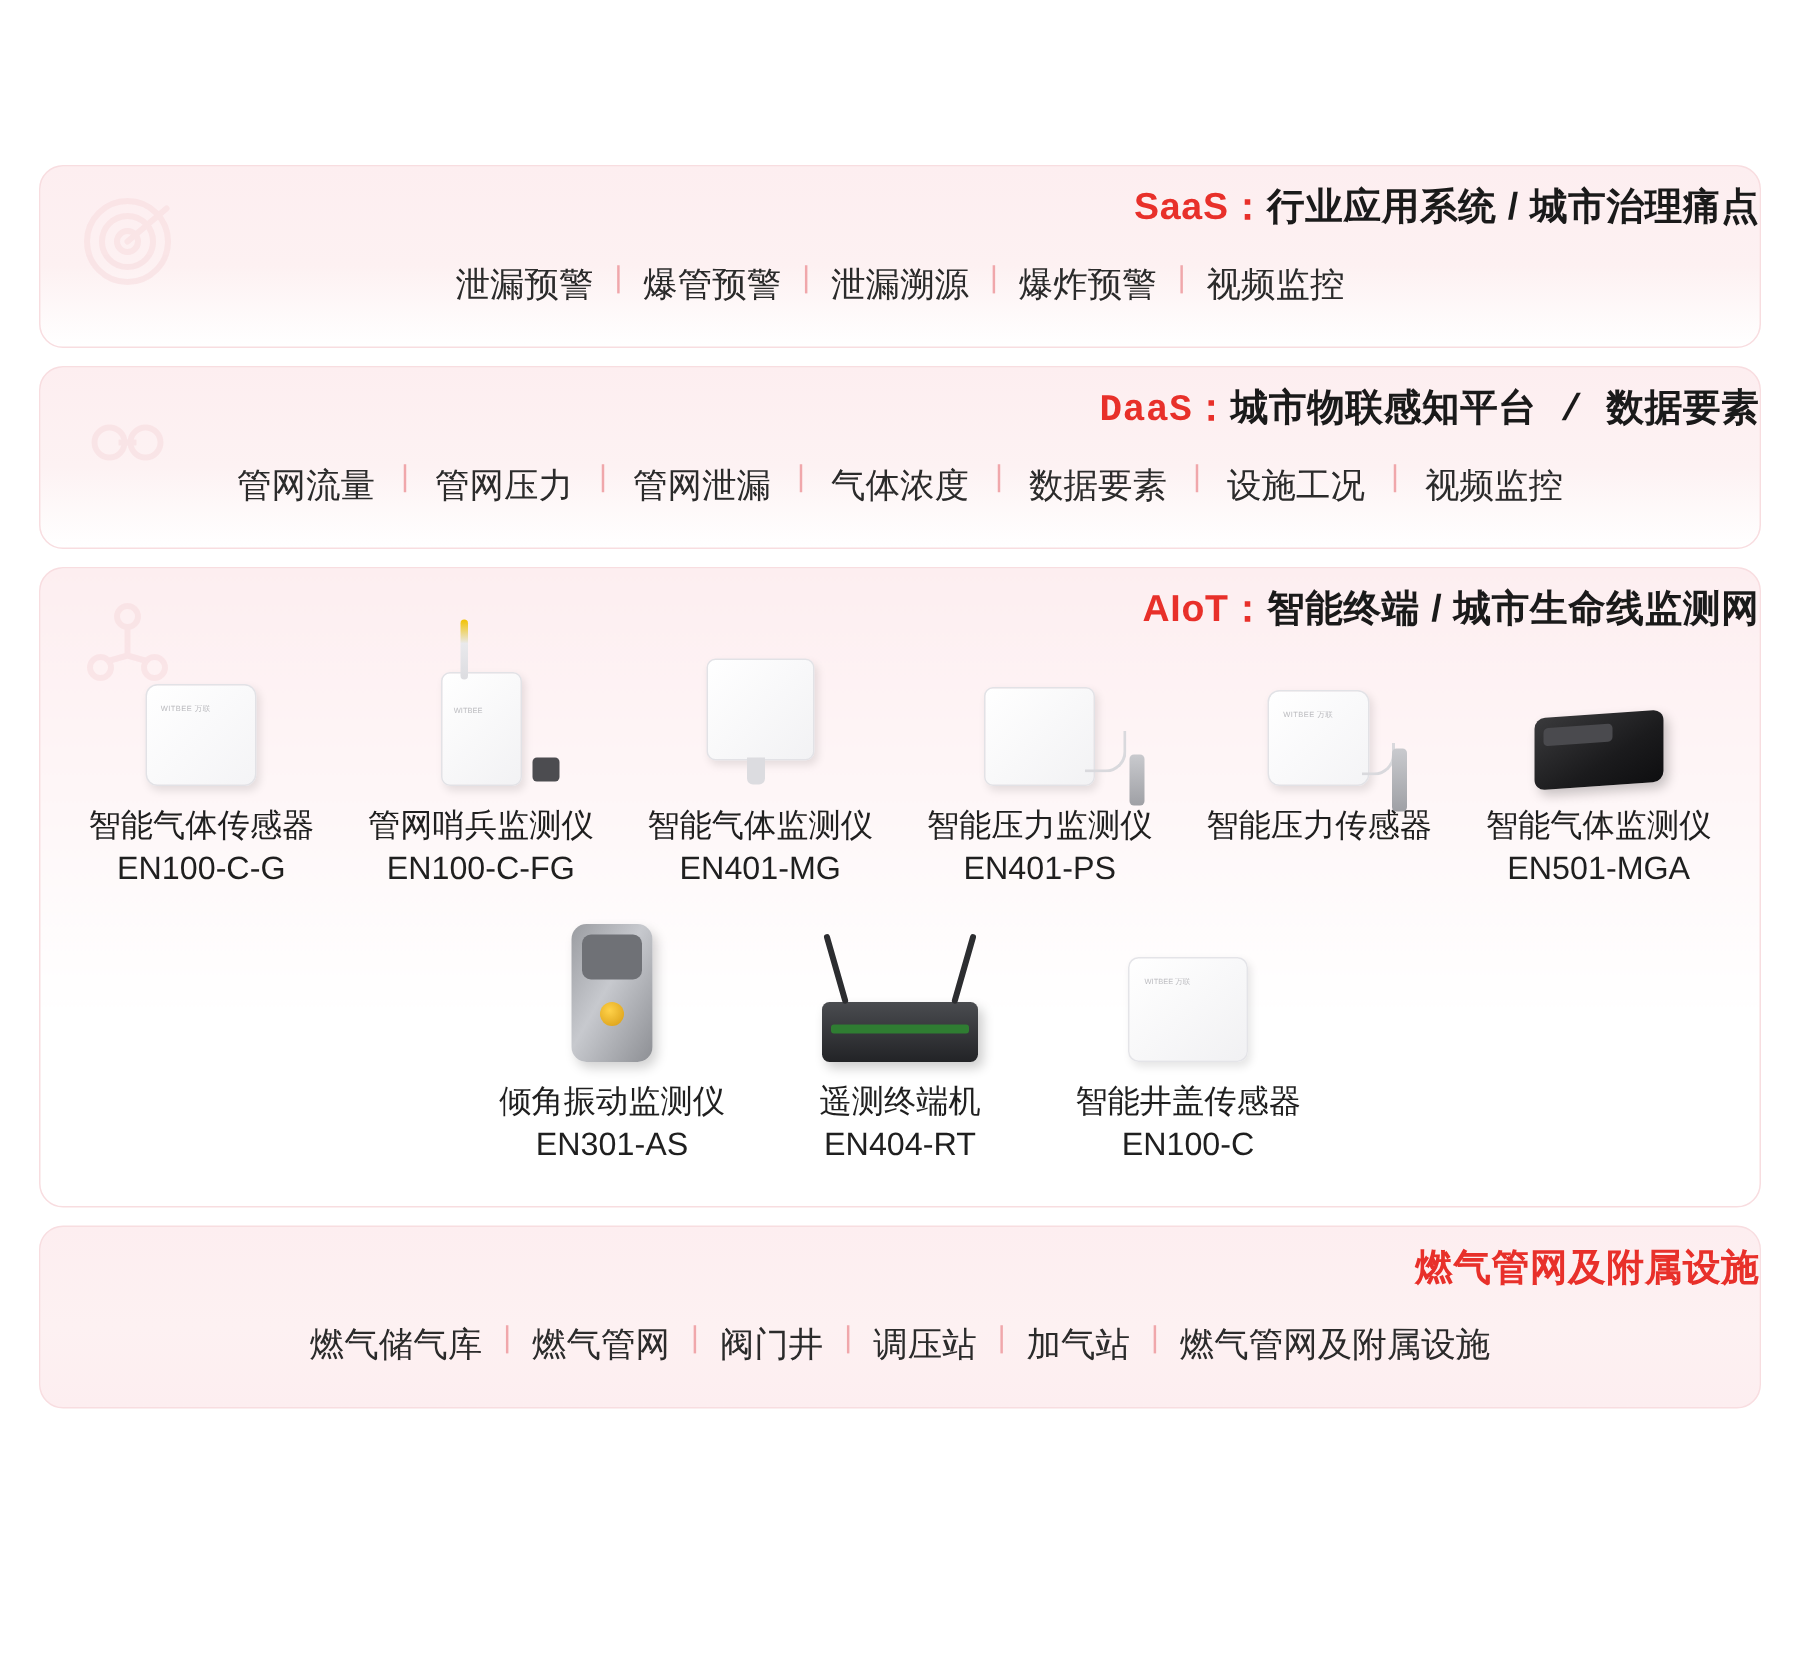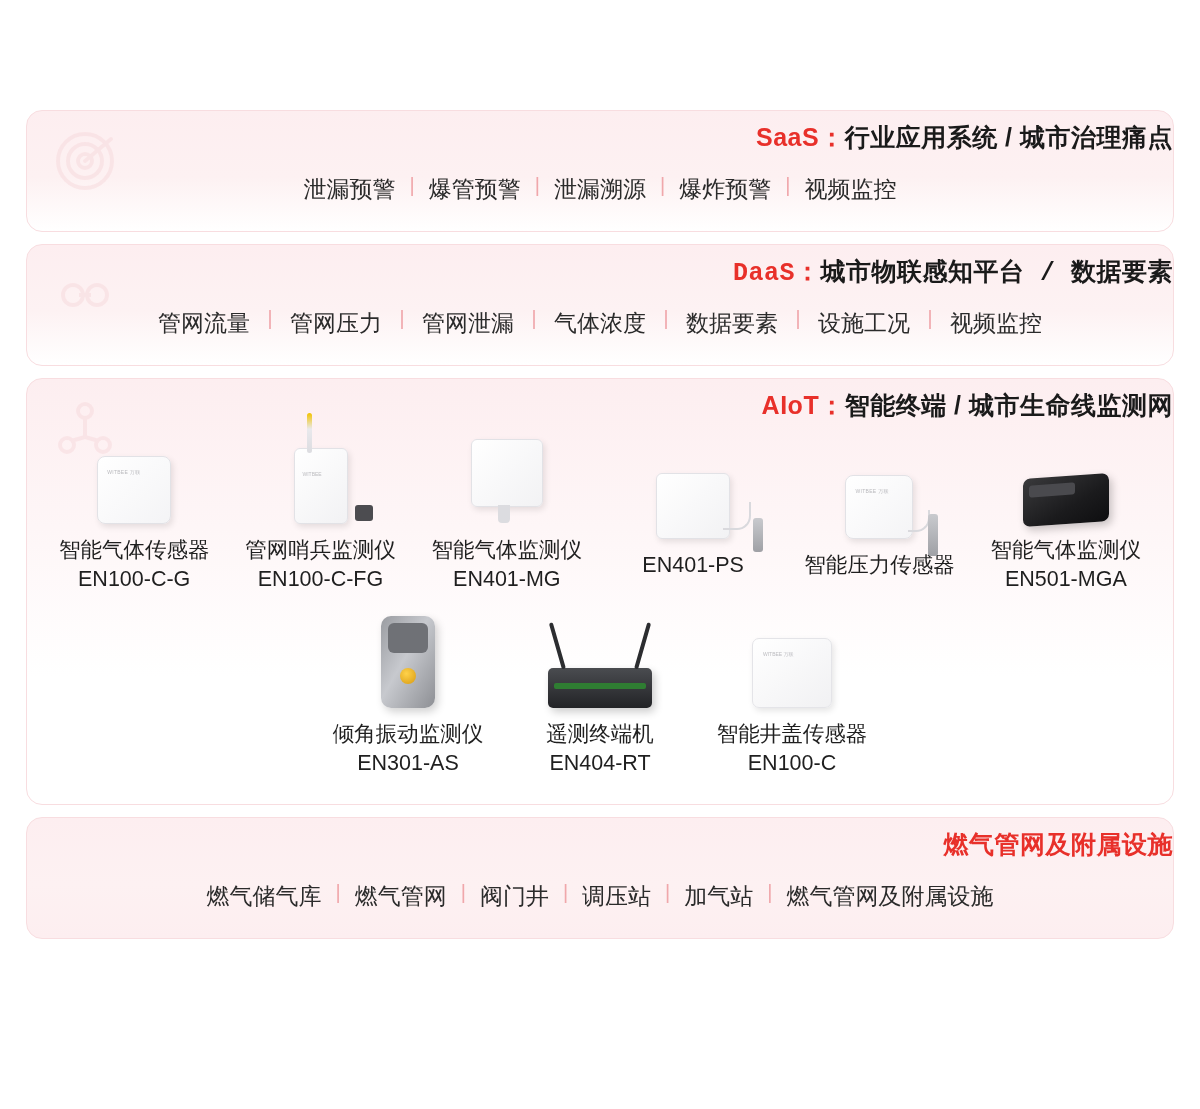--- a/index.html
+++ b/index.html
@@ -87,21 +87,21 @@
     width: 64px;
     height: 64px;
     opacity: 0.5;
   }
   .wm svg { display: block; }
 
   
   .devices {
     display: flex;
     justify-content: center;
-    align-items: center;
+    align-items: flex-start;
     gap: 0px;
     padding: 6px 14px 0 14px;
   }
   .devices.row2 {
     padding-top: 18px;
     padding-bottom: 26px;
   }
   .device {
     width: 192px;
     text-align: center;
@@ -354,20 +354,21 @@
         <div class="model">EN401-MG</div>
       </div>
 
       <div class="device">
         <div class="art">
           <div class="box-tall" style="width:72px;height:64px;">
             <div class="cable"></div>
             <div class="probe" style="right:-34px;bottom:-14px;height:34px;"></div>
           </div>
         </div>
+        <div class="name">智能压力监测仪</div>
         <div class="model">EN401-PS</div>
       </div>
 
       <div class="device">
         <div class="art">
           <div class="box-white" style="width:66px;height:62px;">
             <span class="tick">WITBEE 万联</span>
             <div class="cable" style="right:-18px;bottom:6px;width:20px;height:20px;"></div>
             <div class="probe" style="right:-26px;bottom:-18px;"></div>
           </div>

